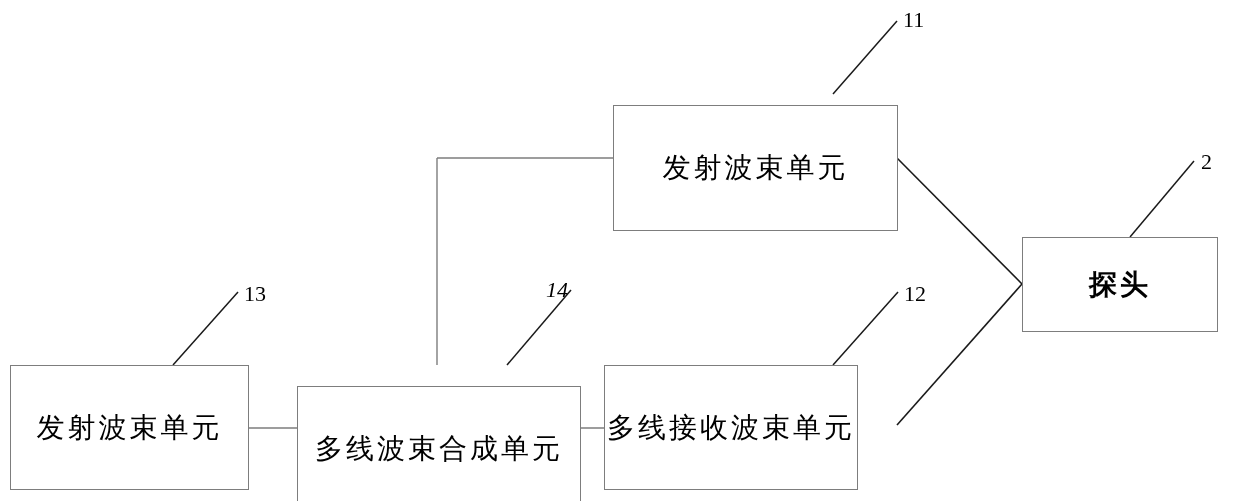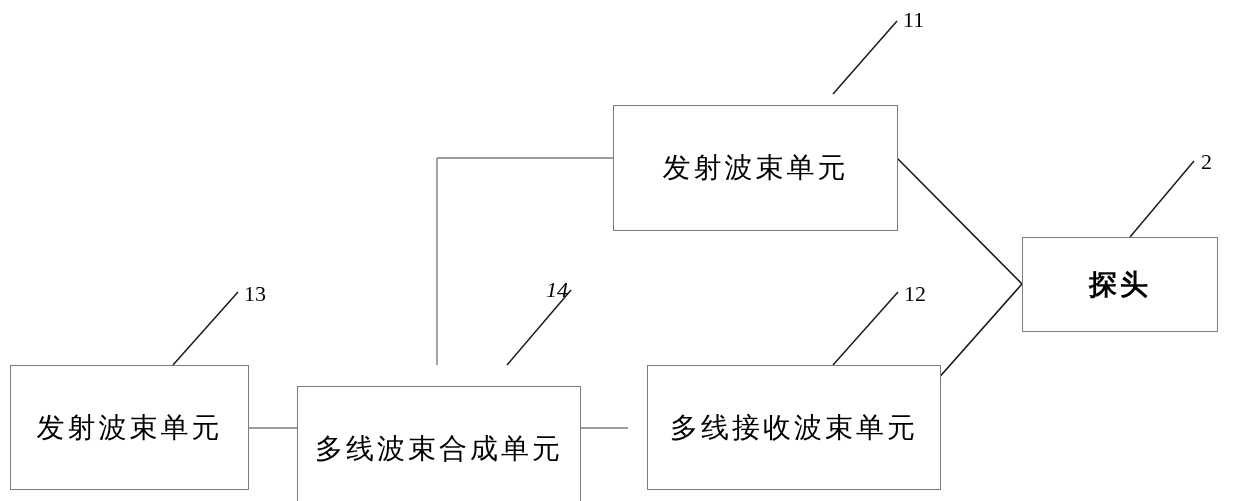--- a/index.html
+++ b/index.html
@@ -45,21 +45,21 @@
   .ref-label{
     position:absolute;
     color:var(--text);
     font-size:22px;
     line-height:36px;
     white-space:nowrap;
   }
   
   #node-transmit{left:613px;top:94px;width:285px;height:126px;margin-top:11px;}
   #node-probe{left:1022px;top:237px;width:196px;height:95px;font-weight:bold;}
-  #node-receive{left:647px;top:365px;width:294px;height:125px;text-align:center;}
+  #node-receive{left:604px;top:365px;width:254px;height:125px;text-align:center;}
   #node-display{left:10px;top:365px;width:239px;height:125px;}
   #node-synth{left:297px;top:386px;width:284px;height:125px;}
   
   #ref-11{left:903px;top:2px;}
   #ref-10{left:1201px;top:144px;}
   #ref-12{left:904px;top:276px;}
   #ref-13{left:244px;top:276px;}
   #ref-14{left:546px;top:272px;font-style:italic;}
 </style>
 </head>

